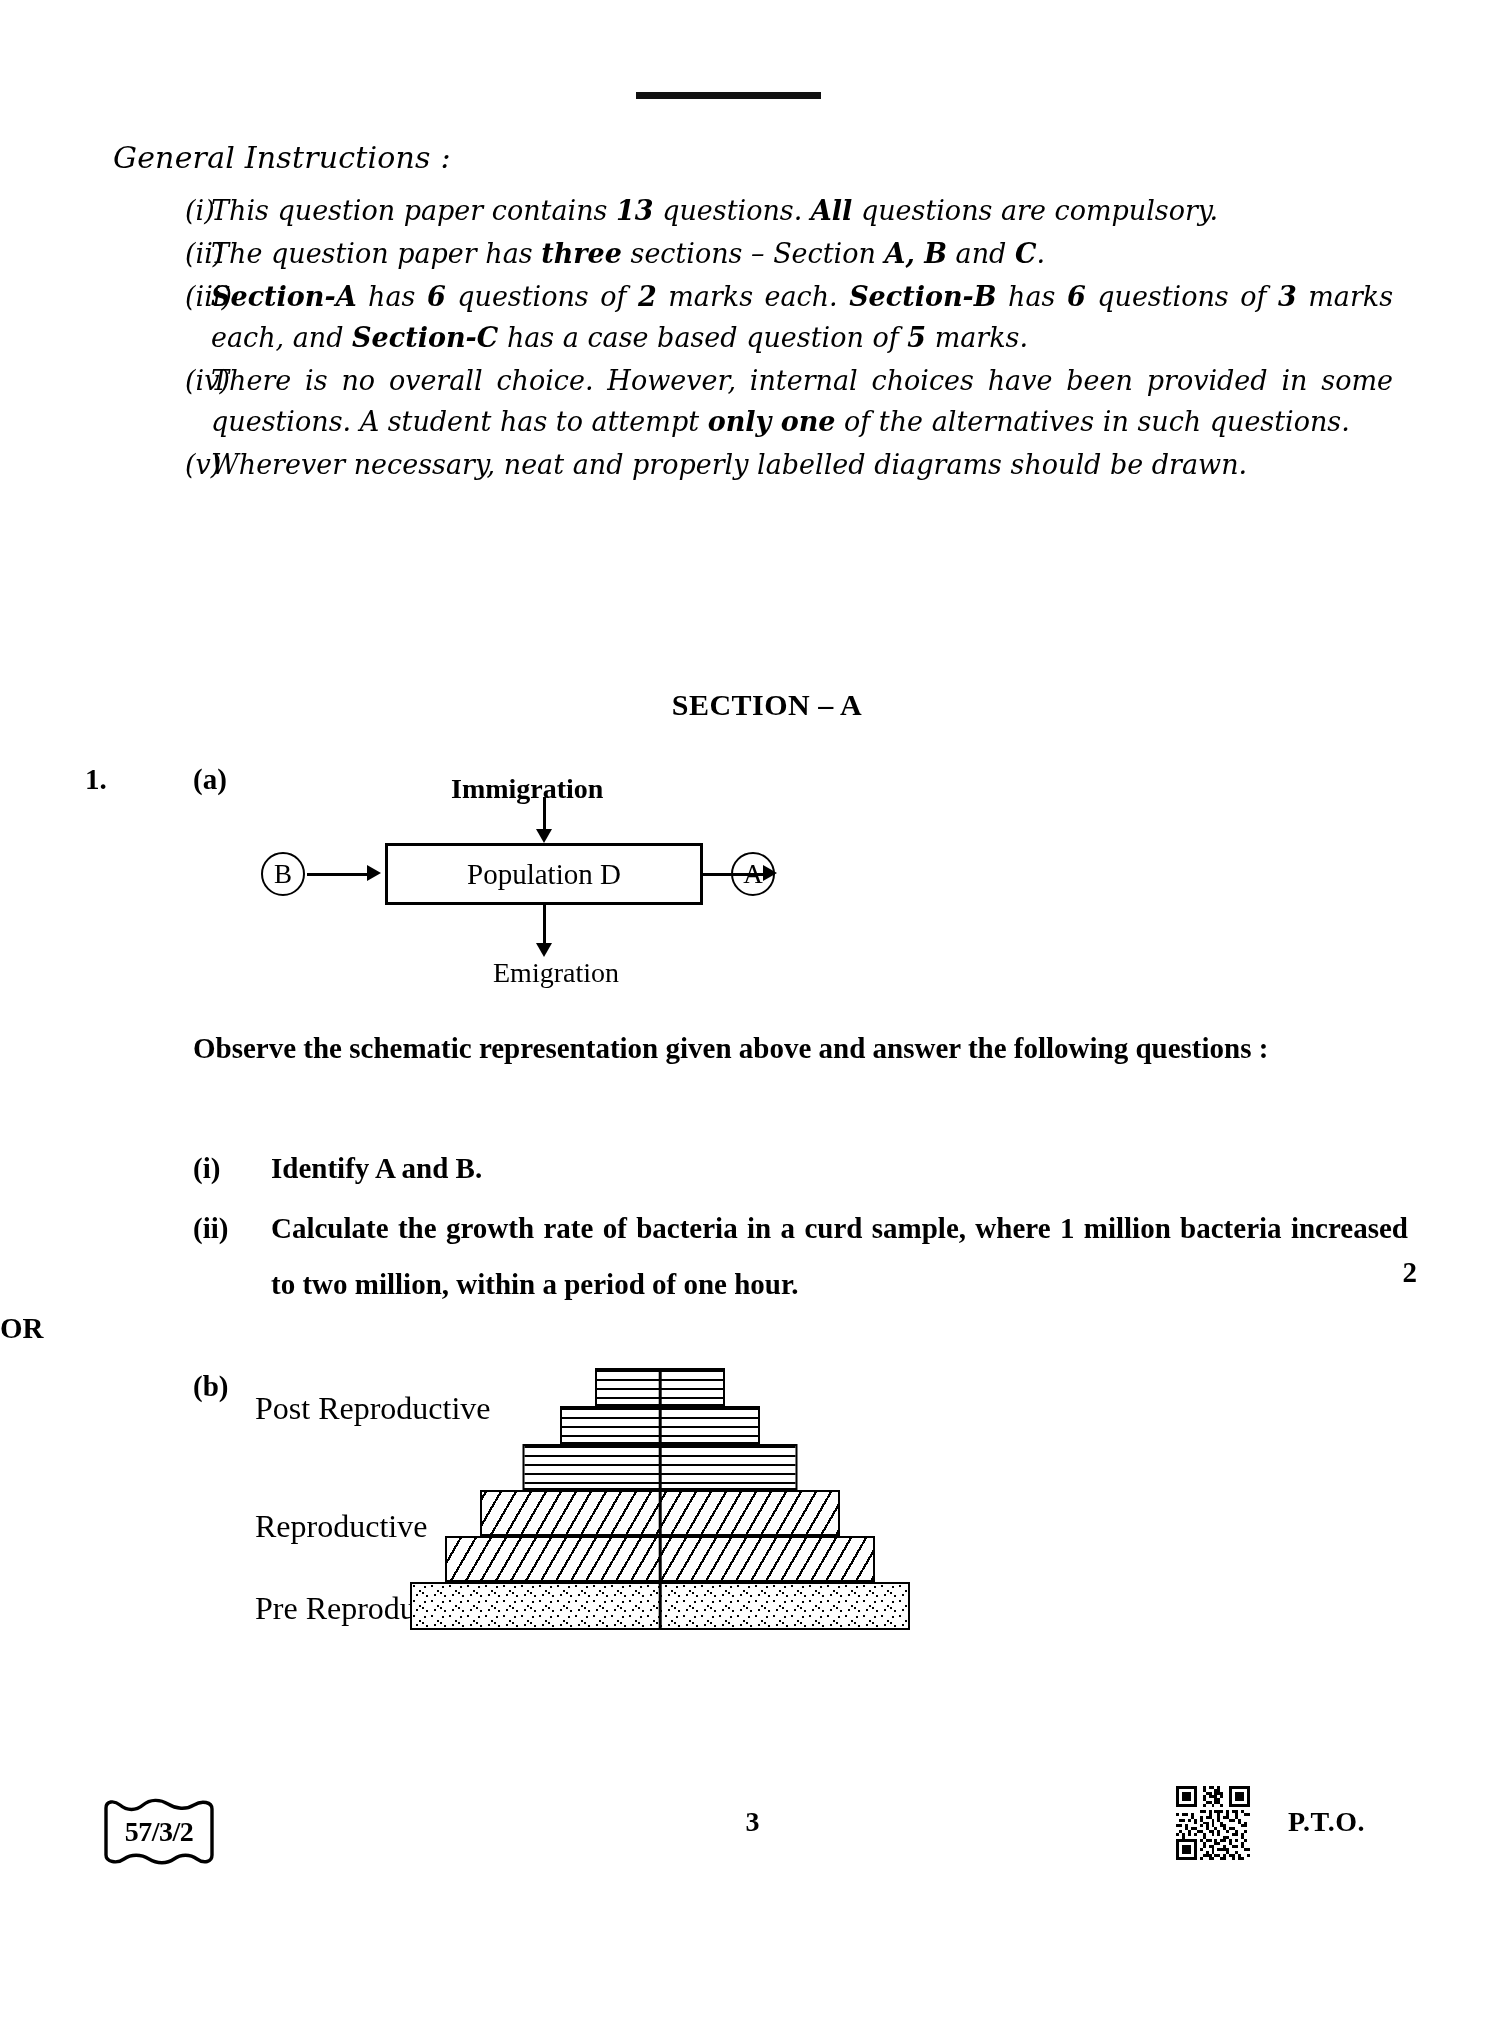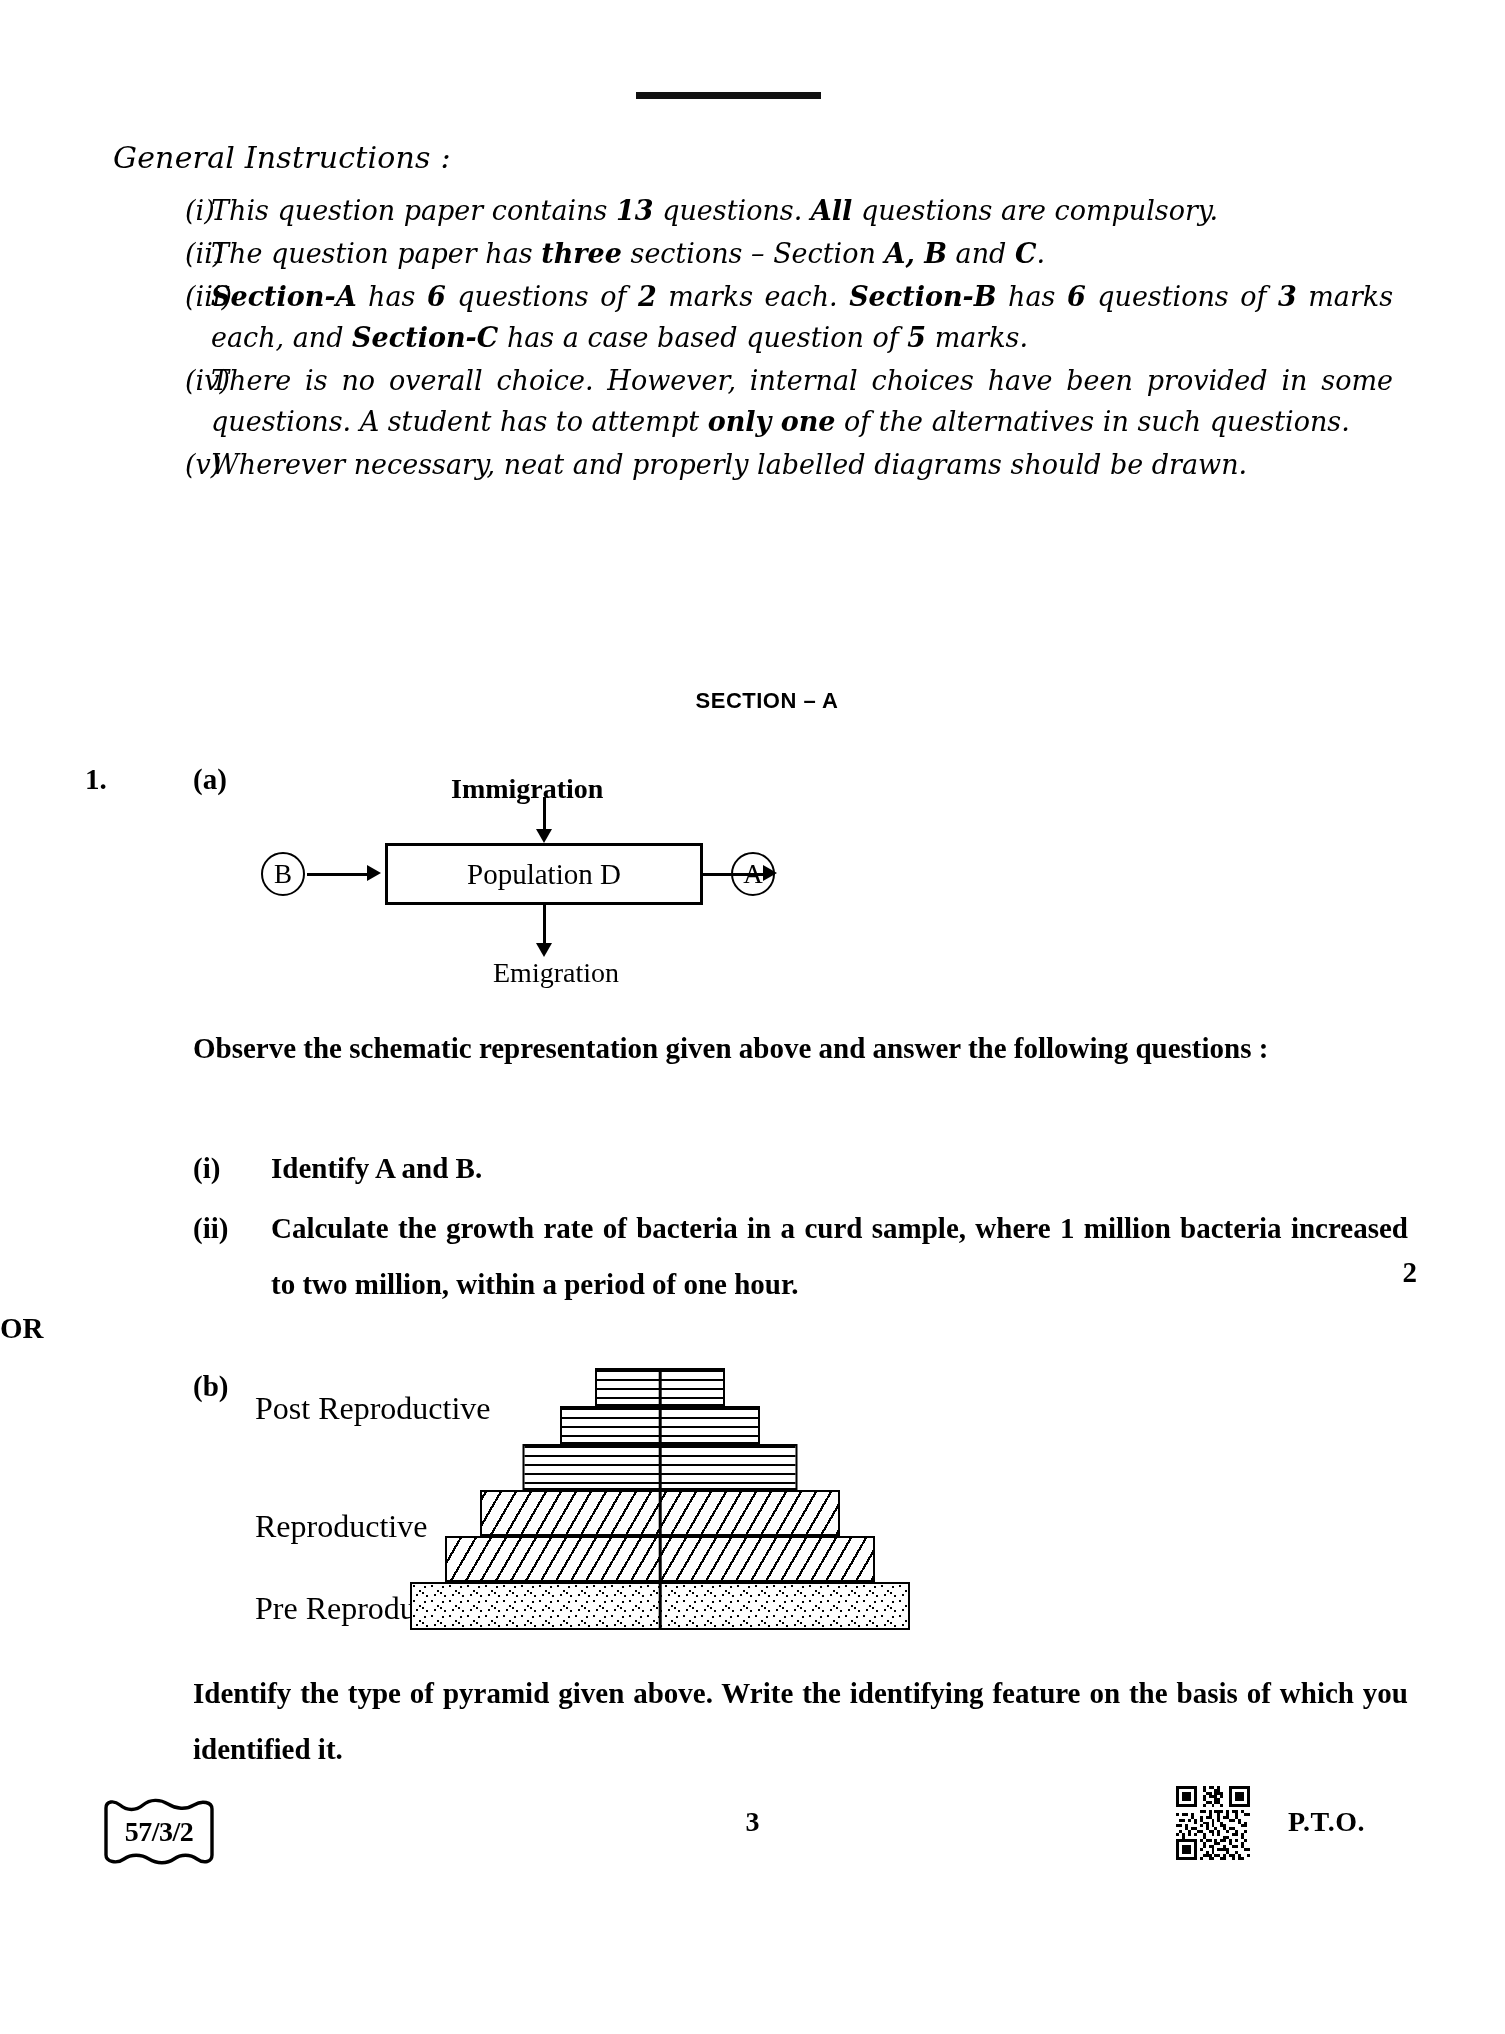--- a/index.html
+++ b/index.html
@@ -77,24 +77,24 @@
   }
   .instr-text b { font-weight: bold; margin-top: 41px; }
 
   
   .section-head {
     position: absolute;
     left: 0;
     right: 0;
     top: 688px;
     text-align: center;
-    font-size: 22px;
+    font-size: 30px;
     font-weight: bold;
     letter-spacing: .5px;
-    font-family: Liberation Sans, sans-serif;
+    font-family: Liberation Serif, serif;
     margin-left: 29px;
   }
 
   
   .q-num {
     position: absolute;
     left: 85px;
     top: 763px;
     font-size: 29px;
     font-weight: bold;
@@ -462,21 +462,20 @@
         <div class="tier fill-h" style="top: 0px; height: 38px; width: 26%;"></div>
         <div class="tier fill-h" style="top: 38px; height: 38px; width: 40%;"></div>
         <div class="tier fill-h" style="top: 76px; height: 46px; width: 55%;"></div>
         <div class="tier fill-d" style="top: 122px; height: 46px; width: 72%;"></div>
         <div class="tier fill-d" style="top: 168px; height: 46px; width: 86%;"></div>
         <div class="tier fill-s" style="top: 214px; height: 48px; width: 100%;"></div>
         <div class="pyr-divider" style="top: 0px; height: 262px;"></div>
       </div>
   </div>
 
-  <div class="identify">Identify the type of pyramid given above. Write the identifying feature on the basis of which you identified it.</div>
 
   <div class="footer-code">
     <svg viewBox="0 0 118 68" width="118" height="68">
       <path d="M6,10 C6,3 14,2 20,7 C27,13 36,13 43,7 C50,1 60,1 68,6
                C76,11 86,12 94,7 C102,2 112,4 112,11
                L112,57 C112,64 104,66 97,61 C90,56 81,56 74,61
                C67,66 57,66 49,61 C41,56 31,56 24,61 C17,66 6,64 6,57 Z" fill="none" stroke="#000" stroke-width="3.4"></path>
     </svg>
     <span class="code-text">57/3/2</span>
   </div>

